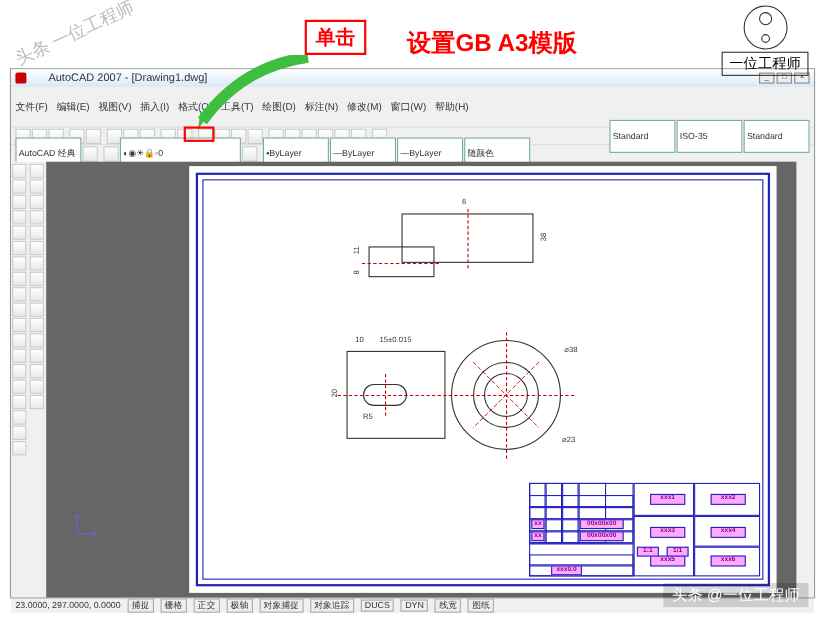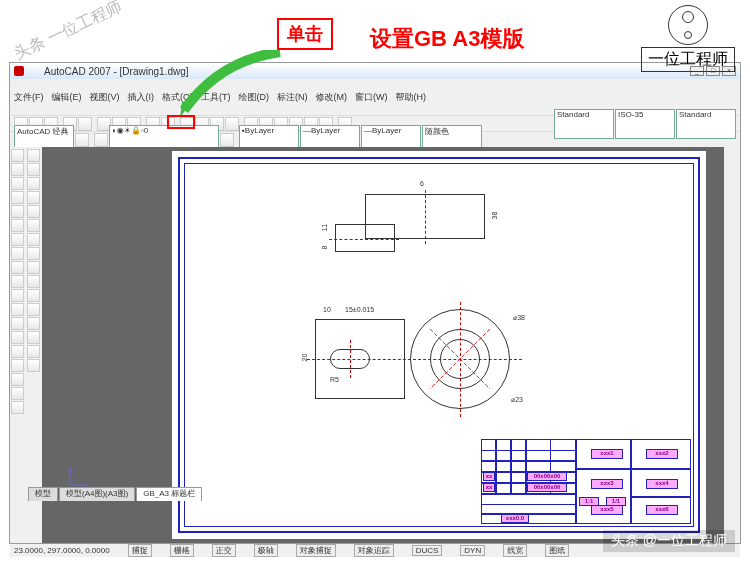--- a/index.html
+++ b/index.html
@@ -5,41 +5,41 @@
 * { margin: 0; padding: 0; box-sizing: border-box; }
 body { font-family: "Microsoft YaHei", SimSun, sans-serif; background: #fff; width: 750px; height: 562px; position: relative; overflow: hidden; }
 
 
 .watermark-tl { position: absolute; top: 20px; left: 10px; font-size: 16px; color: #bbb; transform: rotate(-25deg); z-index: 100; pointer-events: none; }
 .watermark-br { position: absolute; bottom: 10px; right: 15px; font-size: 14px; color: #fff; background: rgba(0,0,0,0.15); padding: 2px 8px; z-index: 100; }
 .logo-tr { position: absolute; top: 5px; right: 15px; text-align: center; z-index: 100; }
 .logo-circle { width: 40px; height: 40px; border: 1px solid #333; border-radius: 50%; margin: 0 auto 2px; position: relative; }
 .logo-circle::before { content: ""; position: absolute; top: 5px; left: 50%; transform: translateX(-50%); width: 10px; height: 10px; border: 1px solid #333; border-radius: 50%; }
 .logo-circle::after { content: ""; position: absolute; bottom: 5px; left: 50%; transform: translateX(-50%); width: 6px; height: 6px; border: 1px solid #333; border-radius: 50%; }
-.logo-text { font-size: 16px; border: 1px solid #333; padding: 1px 6px; }
+.logo-text { font-size: 13px; border: 1px solid #333; padding: 1px 6px; }
 
 
 .anno-box { position: absolute; top: 18px; left: 277px; border: 2px solid #f00; padding: 2px 8px; font-size: 18px; color: #f00; z-index: 50; font-weight: bold; }
 .anno-title { position: absolute; top: 24px; left: 370px; font-size: 22px; color: #f00; font-weight: bold; z-index: 50; }
 .anno-target { position: absolute; top: 115px; left: 167px; width: 28px; height: 14px; border: 2px solid #f00; z-index: 50; }
 .anno-arrow { position: absolute; top: 50px; left: 180px; width: 110px; height: 70px; z-index: 49; }
 
 
 .app { position: absolute; top: 62px; left: 9px; width: 732px; height: 482px; background: #f0f0f0; border: 1px solid #999; font-size: 10px; color: #333; }
 .titlebar { background: linear-gradient(#fff, #d8e8f8); height: 16px; display: flex; align-items: center; padding: 0 4px; gap: 20px; }
 .titlebar-icon { width: 10px; height: 10px; background: #c00; border-radius: 2px; }
 .win-buttons { margin-left: auto; display: flex; gap: 2px; }
 .win-btn { width: 14px; height: 10px; border: 1px solid #888; background: #eee; font-size: 7px; text-align: center; line-height: 8px; }
 
 .menubar { background: #f0f0f0; height: 14px; display: flex; align-items: center; padding: 18px 4px; gap: 8px; font-size: 9px; }
 
 .toolbar-row { background: #f0f0f0; height: 16px; display: flex; align-items: center; padding: 0 4px; gap: 1px; border-top: 1px solid #ddd; }
 .tb-btn { width: 14px; height: 14px; border: 1px solid #ccc; background: linear-gradient(#fff,#e8e8e8); }
 .tb-sep { width: 3px; }
-.tb-combo { height: 30px; border: 1px solid #7a9; background: #fff; font-size: 8px; padding: 0 2px; display: flex; }
+.tb-combo { height: 30px; border: 1px solid #7a9; background: #fff; font-size: 8px; padding: 0 2px; display: flex; align-items: center; }
 .tb-combo.layer { width: 110px; }
 .tb-combo.med { width: 60px; }
 
 .main { display: flex; height: 396px; }
 .side-tools { width: 16px; background: #f0f0f0; display: flex; flex-direction: column; gap: 1px; padding: 2px 1px; }
 .side-tools .tb-btn { width: 13px; height: 13px; }
 .side-tools-right { width: 16px; background: #f0f0f0; }
 
 .canvas-area { flex: 1; background: #666; position: relative; display: flex; }
 .paper { position: absolute; top: 4px; left: 130px; right: 18px; bottom: 4px; background: #fff; }
@@ -62,21 +62,21 @@
 .dwg-circ.c1 { left: 95px; top: 15px; width: 100px; height: 100px; }
 .dwg-circ.c2 { left: 115px; top: 35px; width: 60px; height: 60px; }
 .dwg-circ.c3 { left: 125px; top: 45px; width: 40px; height: 40px; }
 
 .titleblock { position: absolute; right: 2px; bottom: 2px; width: 210px; height: 85px; }
 .tb-cell { position: absolute; border: 1px solid #2222bb; font-size: 6px; }
 .tb-pink { background: #faf; color: #808; font-weight: bold; text-align: center; }
 
 .cmd-area { height: 28px; background: #fff; border-top: 1px solid #999; padding: 2px 4px; font-size: 8px; color: #333; overflow: hidden; }
 .statusbar { height: 14px; background: #f0f0f0; border-top: 1px solid #999; display: flex; align-items: center; padding: 0 4px; gap: 6px; font-size: 8px; }
-.sb-btn { border: 1px solid #aaa; padding: 0 3px; background: #eee; margin-left: 12px; }
+.sb-btn { border: 1px solid #aaa; padding: 0 3px; background: #eee; }
 
 .tabs { position: absolute; bottom: 42px; left: 18px; height: 14px; display: flex; gap: 1px; font-size: 8px; }
 .tab { border: 1px solid #999; background: #ddd; padding: 0 6px; border-bottom: none; }
 .tab.active { background: #fff; }
 
 .ucs { position: absolute; bottom: 55px; left: 25px; width: 25px; height: 25px; z-index: 5; }
 </style>
 </head>
 <body>
 
@@ -301,25 +301,20 @@
             </div>
 
           </div>
         </div>
       </div>
     </div>
 
     <div class="side-tools-right"></div>
   </div>
 
-  <div class="tabs">
-    <div class="tab">模型</div>
-    <div class="tab">模型(A4图)(A3图)</div>
-    <div class="tab active">GB_A3 标题栏</div>
-  </div>
 
 
   <div class="statusbar">
     <span>23.0000, 297.0000, 0.0000</span>
     <span class="sb-btn">捕捉</span>
     <span class="sb-btn">栅格</span>
     <span class="sb-btn">正交</span>
     <span class="sb-btn">极轴</span>
     <span class="sb-btn">对象捕捉</span>
     <span class="sb-btn">对象追踪</span>

